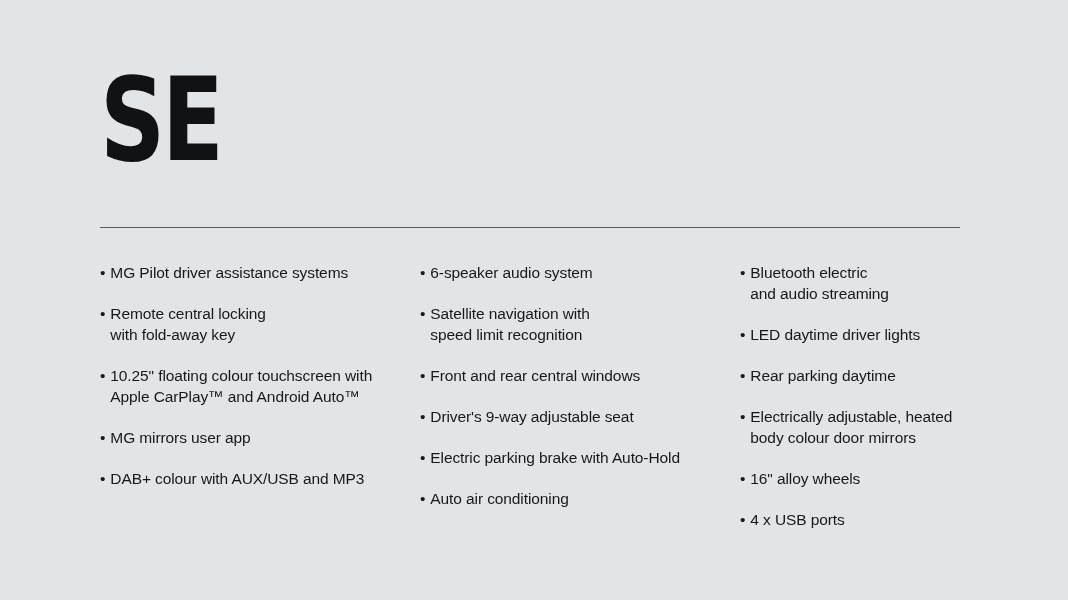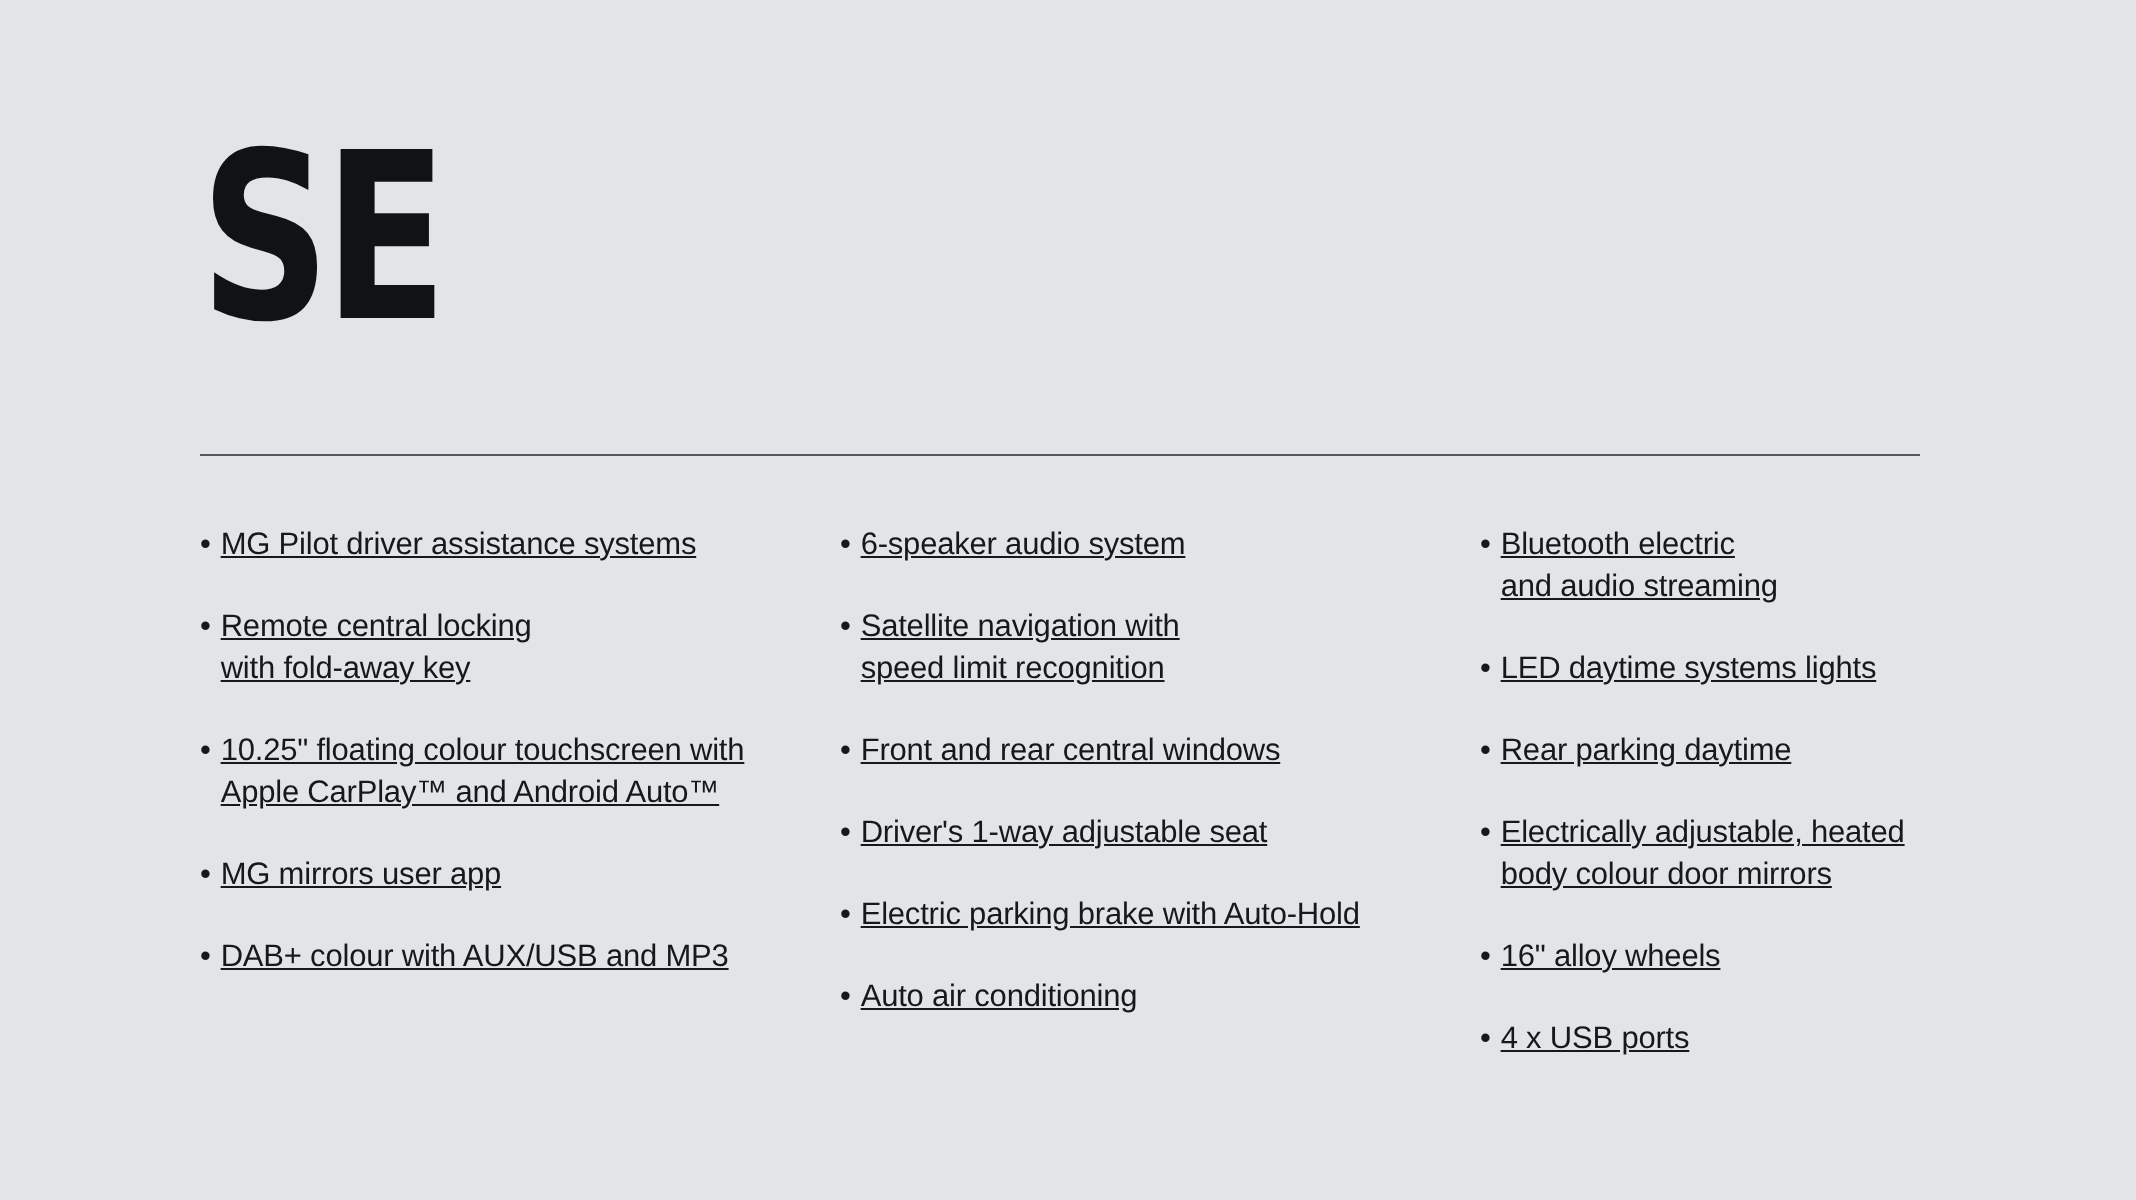--- a/index.html
+++ b/index.html
@@ -67,21 +67,20 @@
   }
   .bullet {
     flex: 0 0 auto;
     margin-right: 5px;
     font-size: 15.5px;
     line-height: 21px;
   }
   .feature-text {
     flex: 1 1 auto;
     white-space: pre-line;
-    text-decoration: underline;
   }
 </style>
 </head>
 <body>
 
 <div class="page">
 
   <div class="trim-badge">SE</div>
 
   <div class="divider"></div>
@@ -122,41 +121,41 @@
         <span class="bullet">•</span>
         <span class="feature-text">Satellite navigation with
 speed limit recognition</span>
       </div>
       <div class="feature-item">
         <span class="bullet">•</span>
         <span class="feature-text">Front and rear central windows</span>
       </div>
       <div class="feature-item">
         <span class="bullet">•</span>
-        <span class="feature-text">Driver's 1-way adjustable seat</span>
+        <span class="feature-text">Driver's 9-way adjustable seat</span>
       </div>
       <div class="feature-item">
         <span class="bullet">•</span>
         <span class="feature-text">Electric parking brake with Auto-Hold</span>
       </div>
       <div class="feature-item">
         <span class="bullet">•</span>
         <span class="feature-text">Auto air conditioning</span>
       </div>
     </div>
 
     <div class="column col-2">
       <div class="feature-item">
         <span class="bullet">•</span>
         <span class="feature-text">Bluetooth electric
 and audio streaming</span>
       </div>
       <div class="feature-item">
         <span class="bullet">•</span>
-        <span class="feature-text">LED daytime systems lights</span>
+        <span class="feature-text">LED daytime driver lights</span>
       </div>
       <div class="feature-item">
         <span class="bullet">•</span>
         <span class="feature-text">Rear parking daytime</span>
       </div>
       <div class="feature-item">
         <span class="bullet">•</span>
         <span class="feature-text">Electrically adjustable, heated
 body colour door mirrors</span>
       </div>

